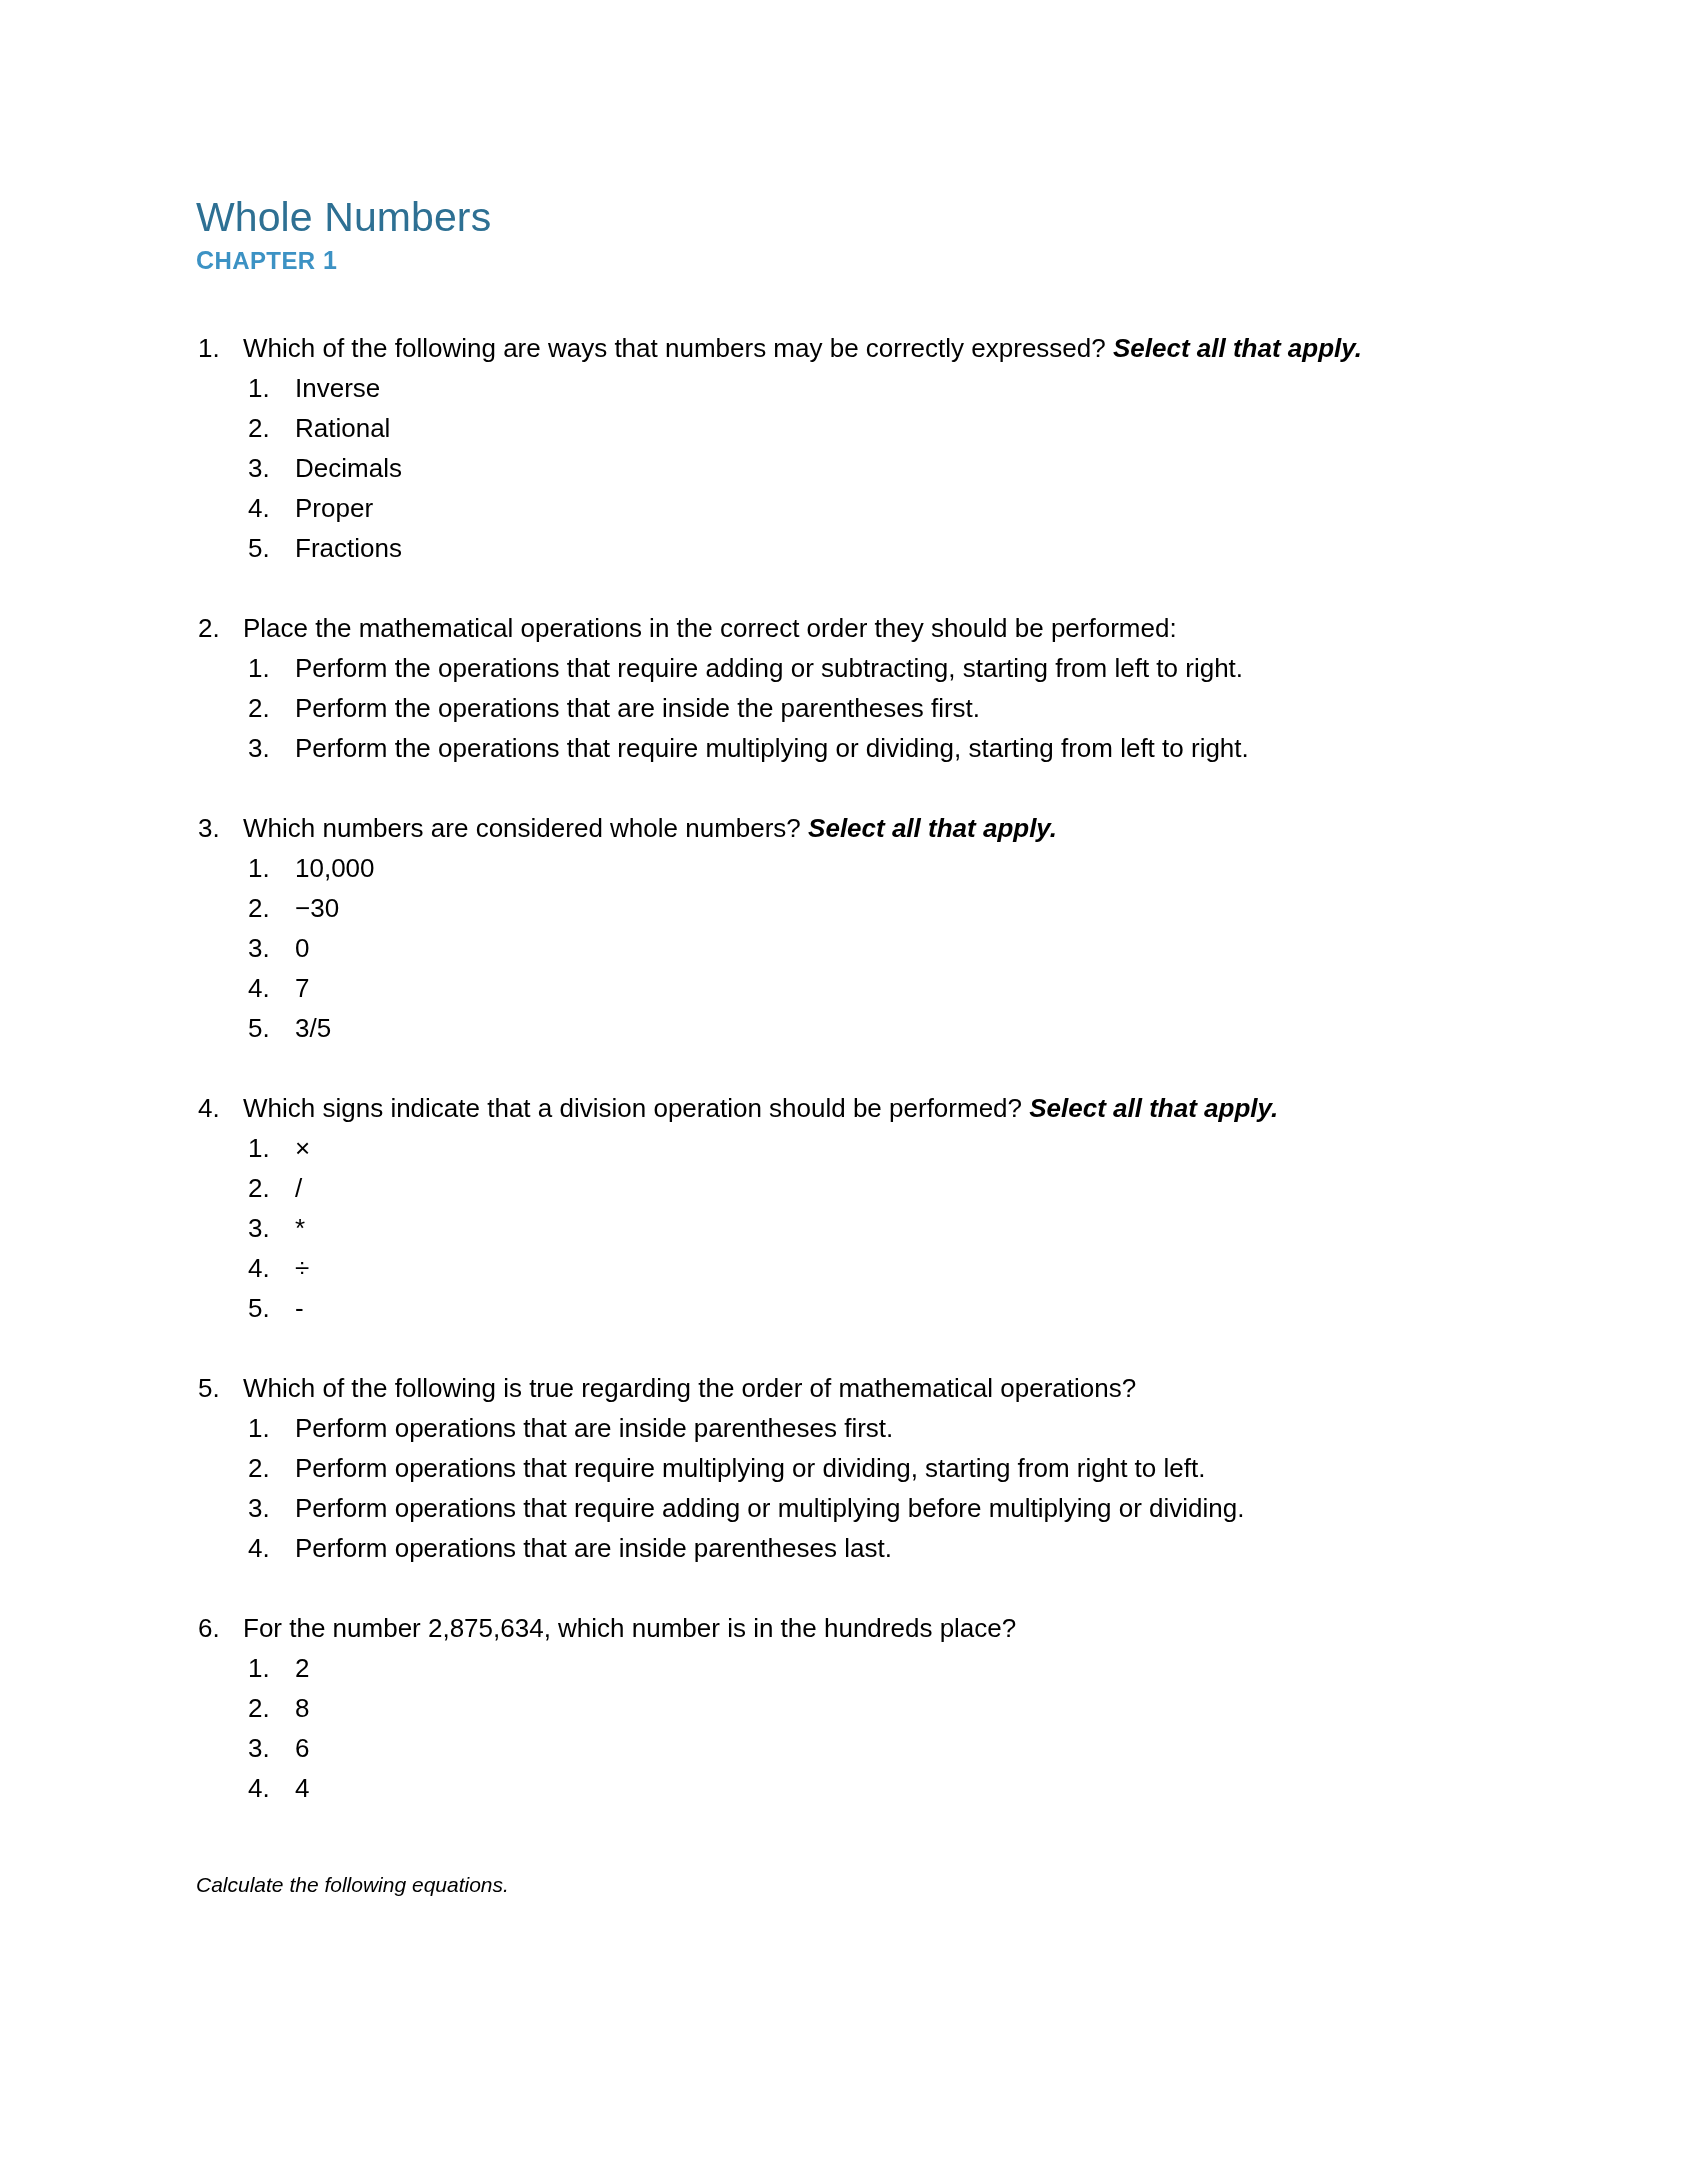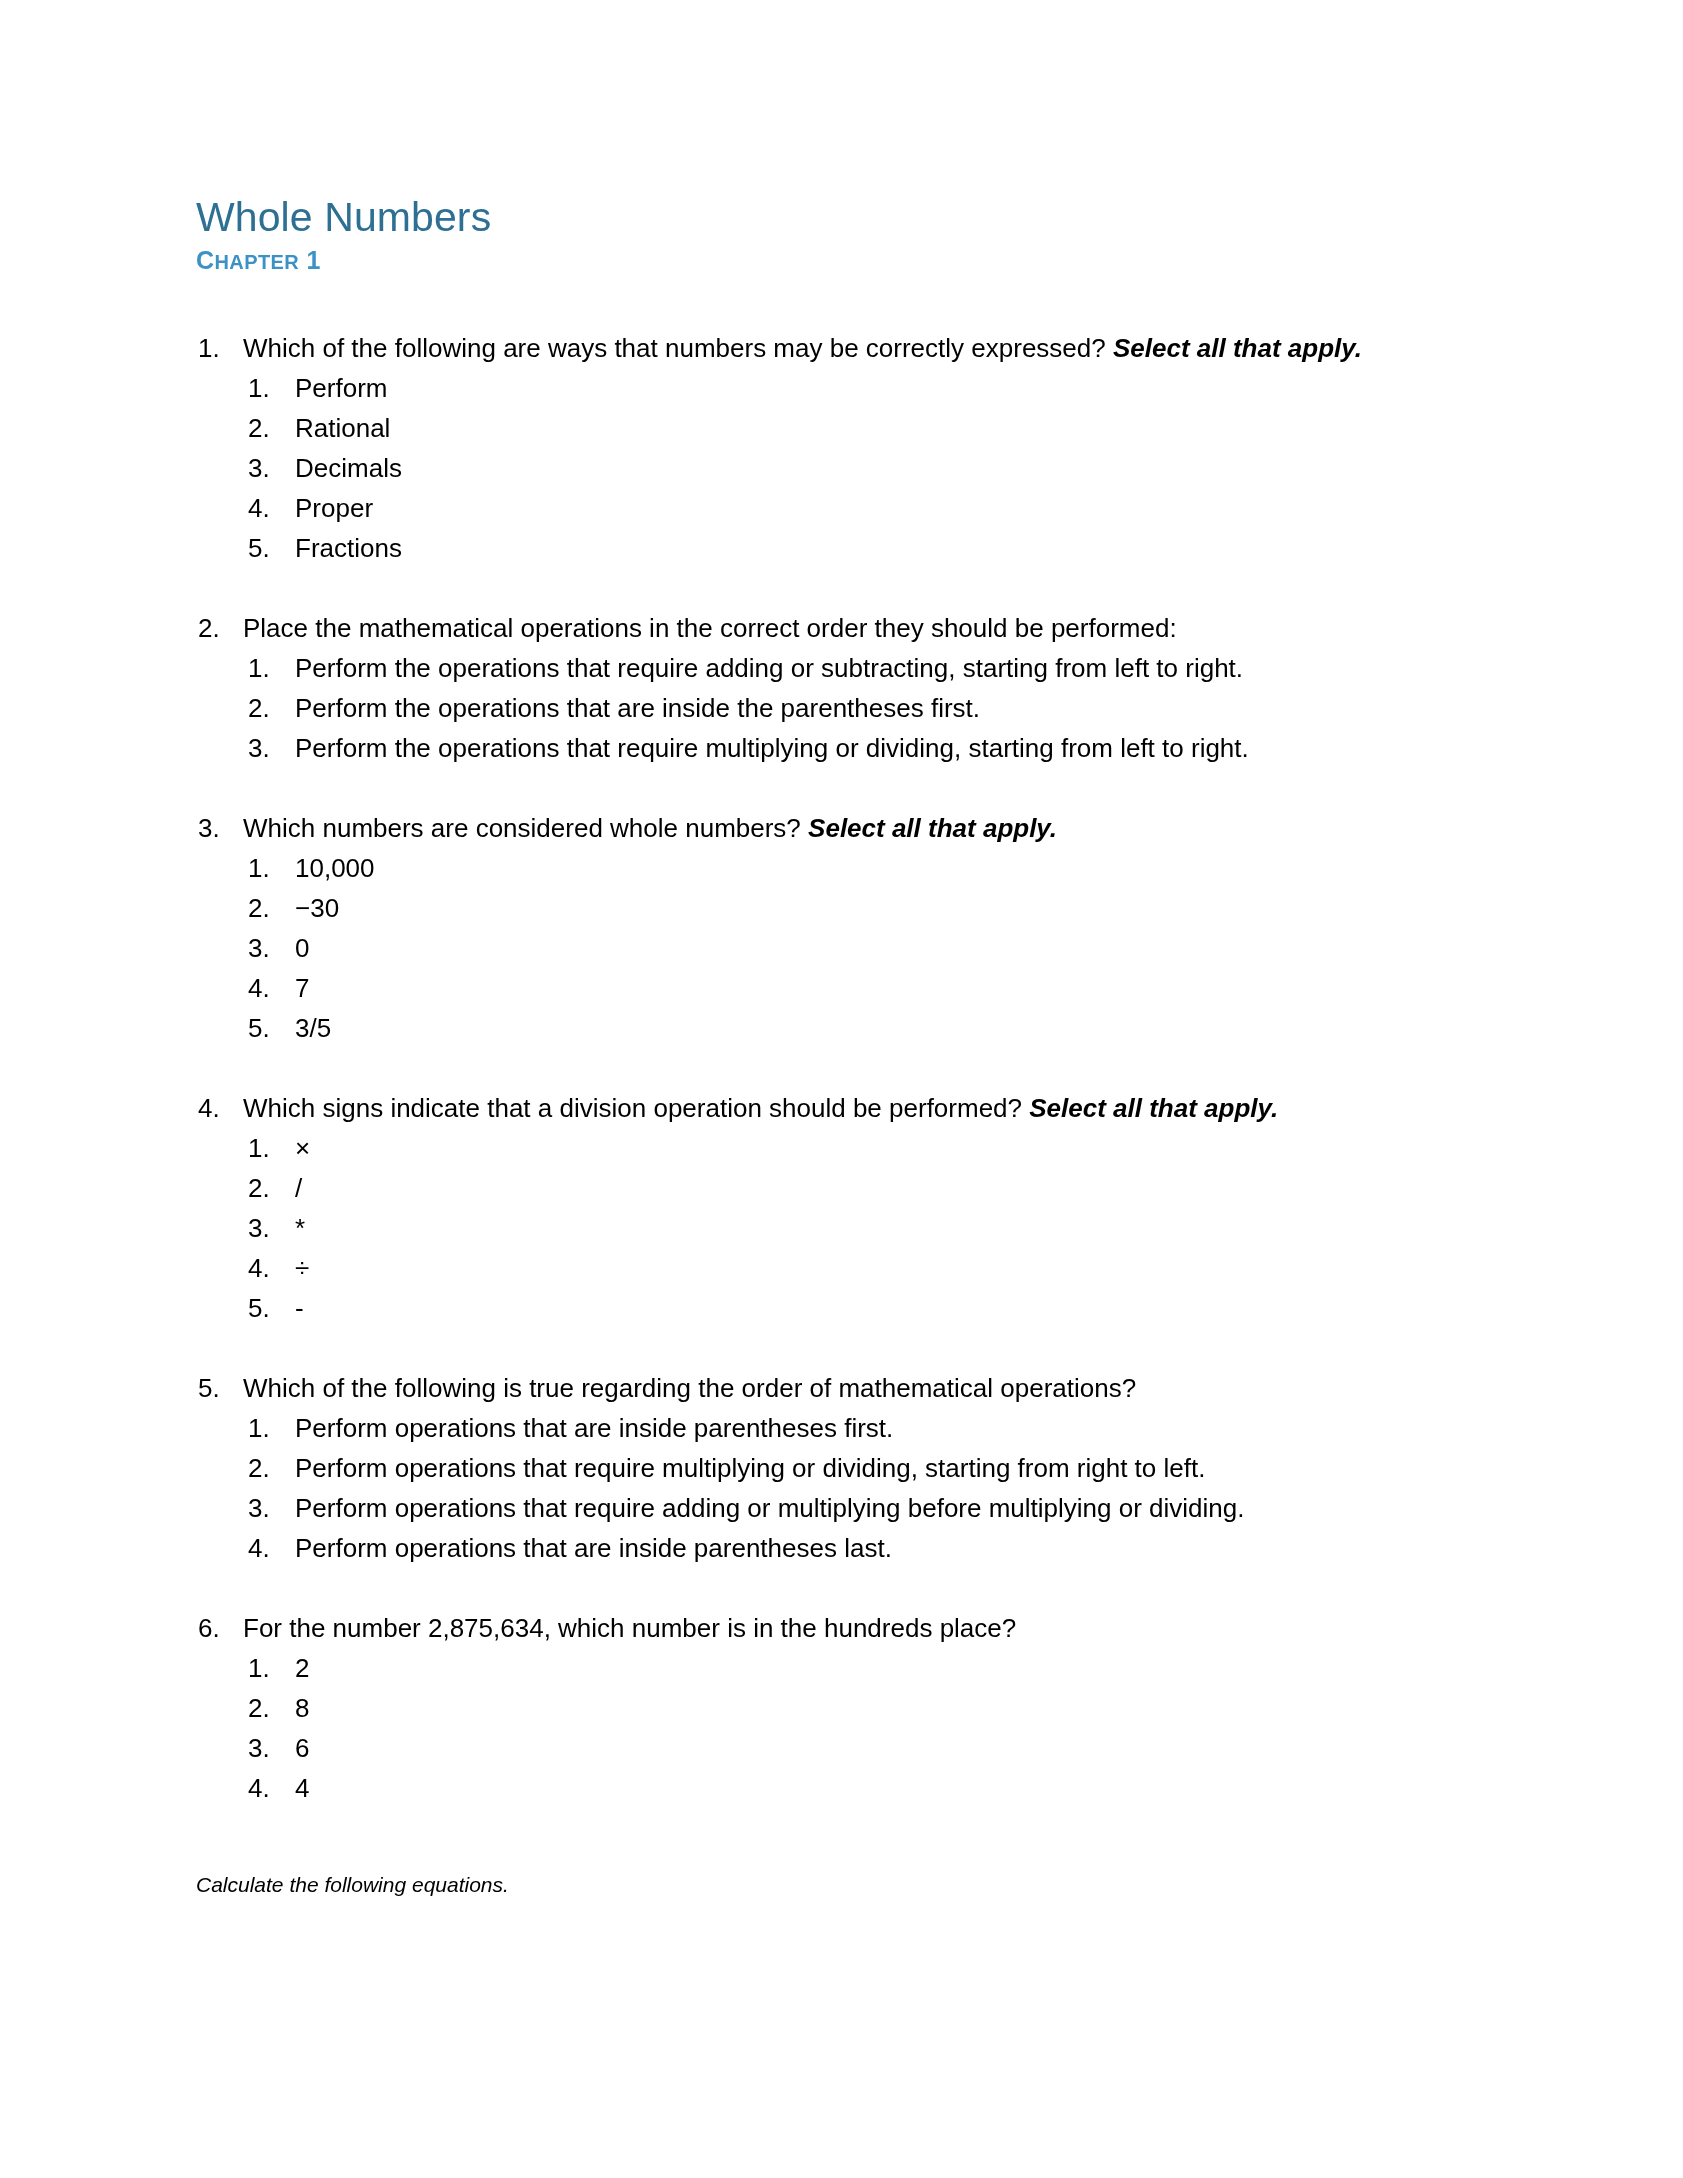--- a/index.html
+++ b/index.html
@@ -38,21 +38,21 @@
     color: #3C92C4;
     font-weight: 700;
     letter-spacing: 0.4px;
     line-height: 30px;
     font-size: 0;
   }
   .chapter-line .cap {
     font-size: 25px;
   }
   .chapter-line .sc {
-    font-size: 20px;
+    font-size: 24px;
     text-align: center;
   }
   .chapter-line .num {
     font-size: 25px;
   }
 
   
   .questions {
     margin-top: 44px;
   }
@@ -127,21 +127,21 @@
   <div class="questions">
 
     <div class="question-block">
       <div class="q-row">
         <span class="q-num">1.</span>
         <span class="q-text"><span>Which of the following are ways that numbers may be correctly expressed?</span> <span class="emph">Select all that apply.</span></span>
       </div>
       <div class="sub-list">
         <div class="sub-row">
           <span class="sub-num">1.</span>
-          <span class="sub-text">Perform</span>
+          <span class="sub-text">Inverse</span>
         </div>
         <div class="sub-row">
           <span class="sub-num">2.</span>
           <span class="sub-text">Rational</span>
         </div>
         <div class="sub-row">
           <span class="sub-num">3.</span>
           <span class="sub-text">Decimals</span>
         </div>
         <div class="sub-row">

